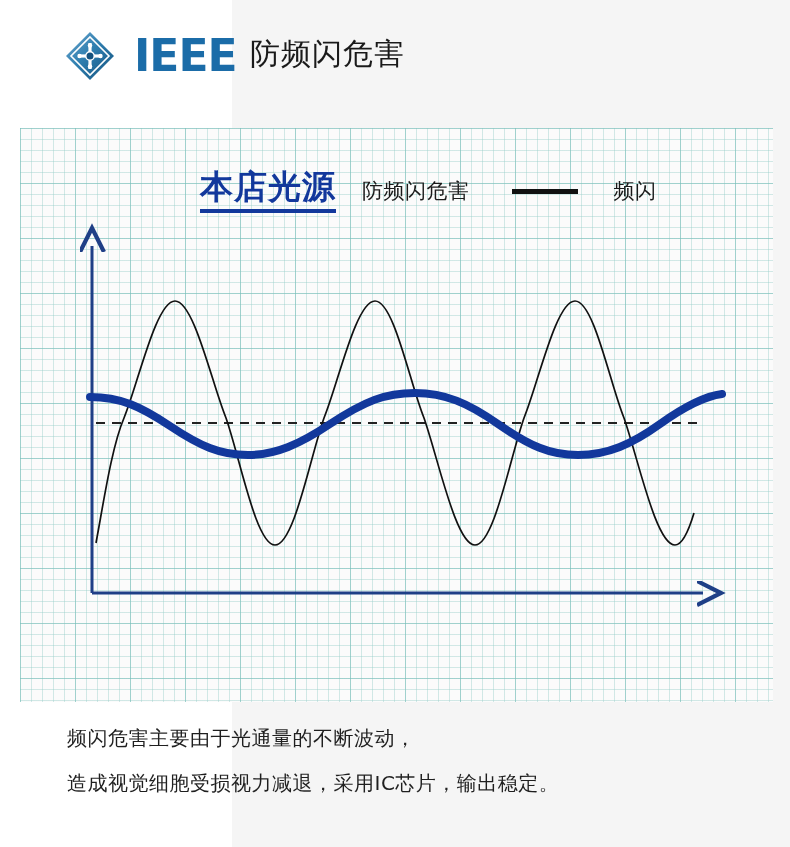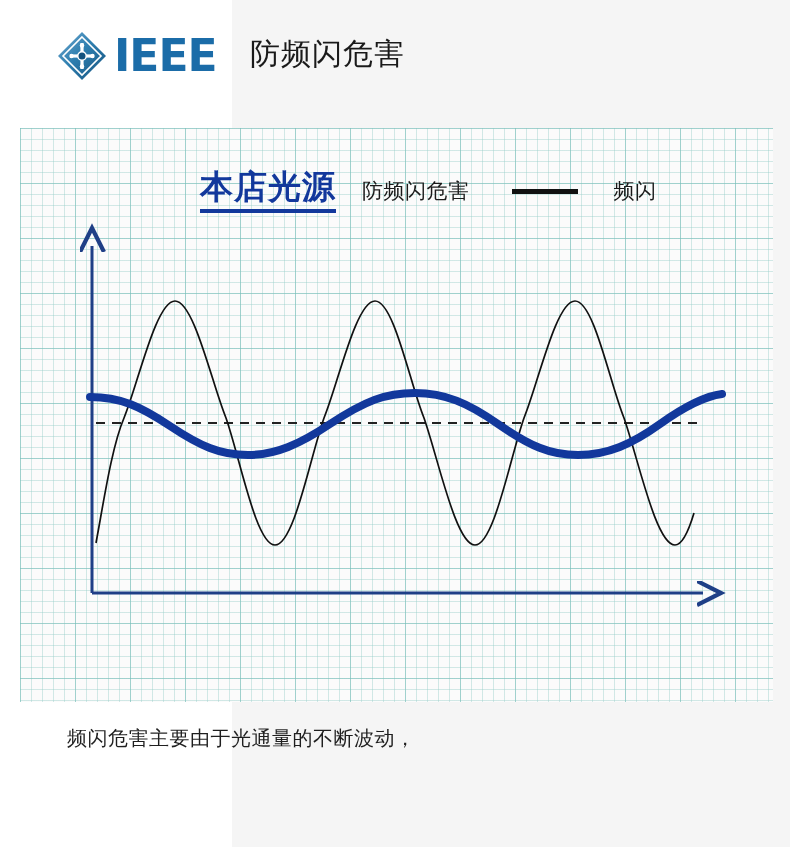--- a/index.html
+++ b/index.html
@@ -23,24 +23,24 @@
   }
 
   
   #header {
     position: absolute;
     left: 0; top: 0;
     width: 790px; height: 128px;
   }
   #logo-block {
     position: absolute;
-    left: 56px; top: 30px;
+    left: 64px; top: 30px;
     display: flex;
     align-items: center;
-    gap: 6px;
+    gap: 18px;
   }
   .ieee-diamond {
     width: 52px; height: 52px;
     position: relative;
   }
   .ieee-wordmark {
     font-family: "DejaVu Sans", "Liberation Sans", sans-serif;
     font-weight: bold;
     font-size: 44px;
     letter-spacing: -1px;
@@ -214,15 +214,16 @@
                C 425,265 448,275 478,296
                C 510,318 530,327 558,327
                C 588,327 612,316 640,296
                C 668,276 686,268 702,266"></path>
     </svg>
 
   </div>
 
   <div id="body-copy">
     <p>频闪危害主要由于光通量的不断波动，</p>
+    <p>造成视觉细胞受损视力减退，采用IC芯片，输出稳定。</p>
   </div>
 
 </div>
 
 </body></html>

